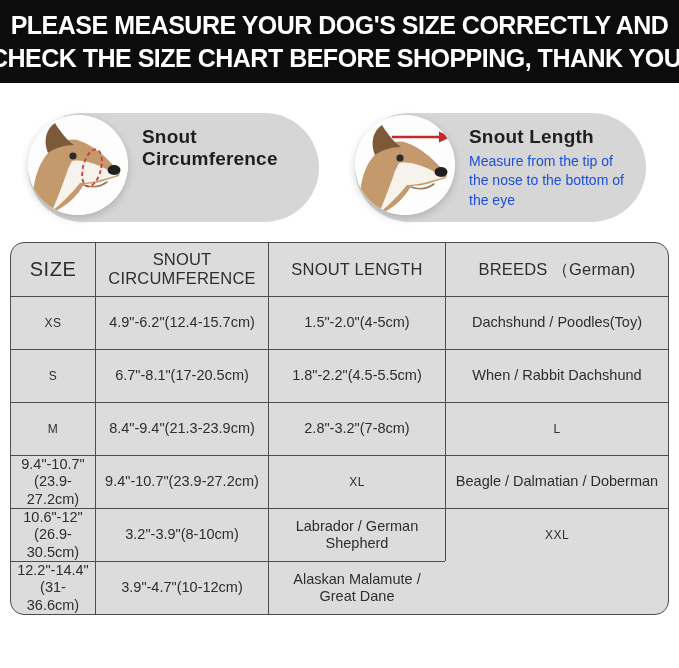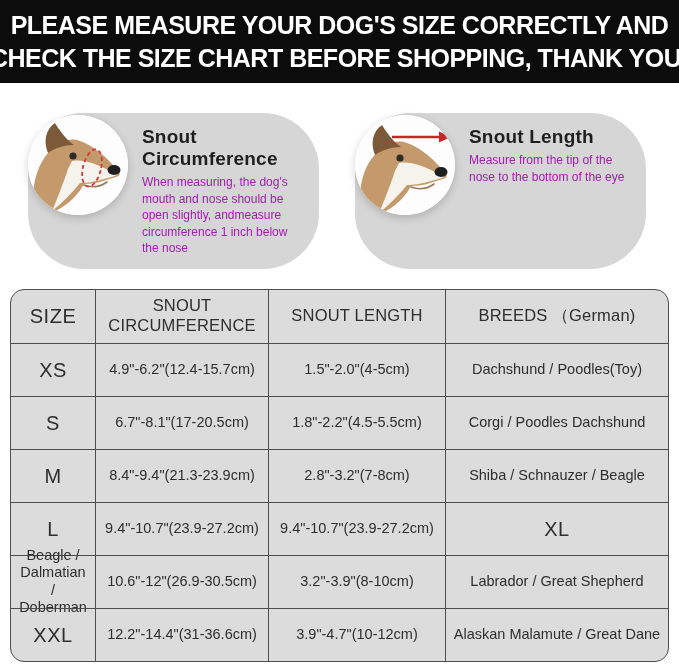--- a/index.html
+++ b/index.html
@@ -51,22 +51,22 @@
     overflow:hidden;
     box-shadow:0 3px 8px rgba(0,0,0,0.18);
   }
   .card-title {
     font-size:19px; font-weight:bold;
     color:#1f1f1f;
     letter-spacing:0.2px;
     margin-bottom:4px;
   }
   .card-desc {
-    font-size:12px;
-    color:#a21caf;
+    font-size:14px;
+    color:#1d4ed8;
     line-height:1.38;
     max-width:218px;
   }
 
   
   .size-table {
     margin:20px 10px 0 10px;
     border:1px solid #4d4d4d;
     border-radius:14px;
     overflow:hidden;
@@ -81,21 +81,21 @@
     border-top:1px solid #4d4d4d;
     border-left:1px solid #4d4d4d;
     color:#2e2e2e;
     font-size:14.5px;
     padding:0 6px;
     line-height:1.2;
   }
   .cell:nth-child(4n+1) { border-left:none; }
   .cell:nth-child(-n+4) { border-top:none; }
   .cell.th { font-size:16.5px; letter-spacing:0.2px; }
-  .cell.size-col { font-size:20px; letter-spacing:0.5px; }
+  .cell.size-col { font-size:12px; letter-spacing:0.5px; }
   .cell.th.size-col { font-size:20px; }
 </style>
 </head>
 <body>
 
 <div class="page">
 
   <header class="top-banner">
     <div class="line">PLEASE MEASURE YOUR DOG'S SIZE CORRECTLY AND</div>
     <div class="line">CHECK THE SIZE CHART BEFORE SHOPPING, THANK YOU!</div>
@@ -111,21 +111,20 @@
           <path d="M20,38 C15,26 18,14 27,8 C33,18 40,26 46,30 C36,30 27,33 20,38 Z" fill="#7c5a39"></path>
           <path d="M44,46 C56,44 68,49 80,55 L87,58 C89,59 89,60 87,61 L76,64 C66,67 58,68 52,68 C44,78 34,88 24,96 C30,82 36,66 40,54 Z" fill="#f6f2ec"></path>
           <ellipse cx="86" cy="55" rx="6.5" ry="5" fill="#1f1f1f"></ellipse>
           <circle cx="45" cy="41" r="3.6" fill="#2b2b2b"></circle>
           <path d="M56,70 C64,73 72,72 79,67" stroke="#9b7a58" stroke-width="1.6" fill="none" stroke-linecap="round"></path>
           <ellipse cx="64" cy="53" rx="9" ry="19" fill="none" stroke="#d03a3a" stroke-width="1.8" stroke-dasharray="4 3" transform="rotate(14 64 53)"></ellipse>
         </svg>
       </div>
       <div class="card-text">
         <h3 class="card-title">Snout Circumference</h3>
-        <p class="card-desc">When measuring, the dog's mouth and nose should be open slightly, andmeasure circumference 1 inch below the nose</p>
       </div>
     </div>
 
     <div class="card">
       <div class="card-photo">
         <svg viewBox="0 0 100 100" width="100" height="100">
           <circle cx="50" cy="50" r="50" fill="#fdfdfd"></circle>
           <path d="M4,98 C4,72 8,50 22,38 C30,29 42,24 52,28 C64,32 76,42 85,52 L90,57 C93,60 92,63 88,64 L78,67 C70,70 62,71 56,71 C48,86 34,96 22,100 Z" fill="#c49a6c"></path>
           <path d="M20,40 C15,28 18,16 27,10 C33,20 40,28 46,32 C36,32 27,35 20,40 Z" fill="#7c5a39"></path>
           <path d="M44,48 C56,46 68,51 80,57 L87,60 C89,61 89,62 87,63 L76,66 C66,69 58,70 52,70 C44,80 34,90 24,98 C30,84 36,68 40,56 Z" fill="#f6f2ec"></path>
@@ -153,36 +152,35 @@
     <div class="cell th">BREEDS （German)</div>
 
     <div class="cell size-col">XS</div>
     <div class="cell">4.9"-6.2"(12.4-15.7cm)</div>
     <div class="cell">1.5"-2.0"(4-5cm)</div>
     <div class="cell">Dachshund / Poodles(Toy)</div>
 
     <div class="cell size-col">S</div>
     <div class="cell">6.7"-8.1"(17-20.5cm)</div>
     <div class="cell">1.8"-2.2"(4.5-5.5cm)</div>
-    <div class="cell">Corgi / Poodles Dachshund</div>
+    <div class="cell">When / Rabbit Dachshund</div>
 
     <div class="cell size-col">M</div>
     <div class="cell">8.4"-9.4"(21.3-23.9cm)</div>
     <div class="cell">2.8"-3.2"(7-8cm)</div>
-    <div class="cell">Shiba / Schnauzer / Beagle</div>
 
     <div class="cell size-col">L</div>
     <div class="cell">9.4"-10.7"(23.9-27.2cm)</div>
     <div class="cell">9.4"-10.7"(23.9-27.2cm)</div>
     <div class="cell size-col">XL</div>
 
     <div class="cell">Beagle / Dalmatian / Doberman</div>
     <div class="cell">10.6"-12"(26.9-30.5cm)</div>
     <div class="cell">3.2"-3.9"(8-10cm)</div>
-    <div class="cell">Labrador / Great Shepherd</div>
+    <div class="cell">Labrador / German Shepherd</div>
 
     <div class="cell size-col">XXL</div>
     <div class="cell">12.2"-14.4"(31-36.6cm)</div>
     <div class="cell">3.9"-4.7"(10-12cm)</div>
     <div class="cell">Alaskan Malamute / Great Dane</div>
   </section>
 
 </div>
 
 </body></html>

